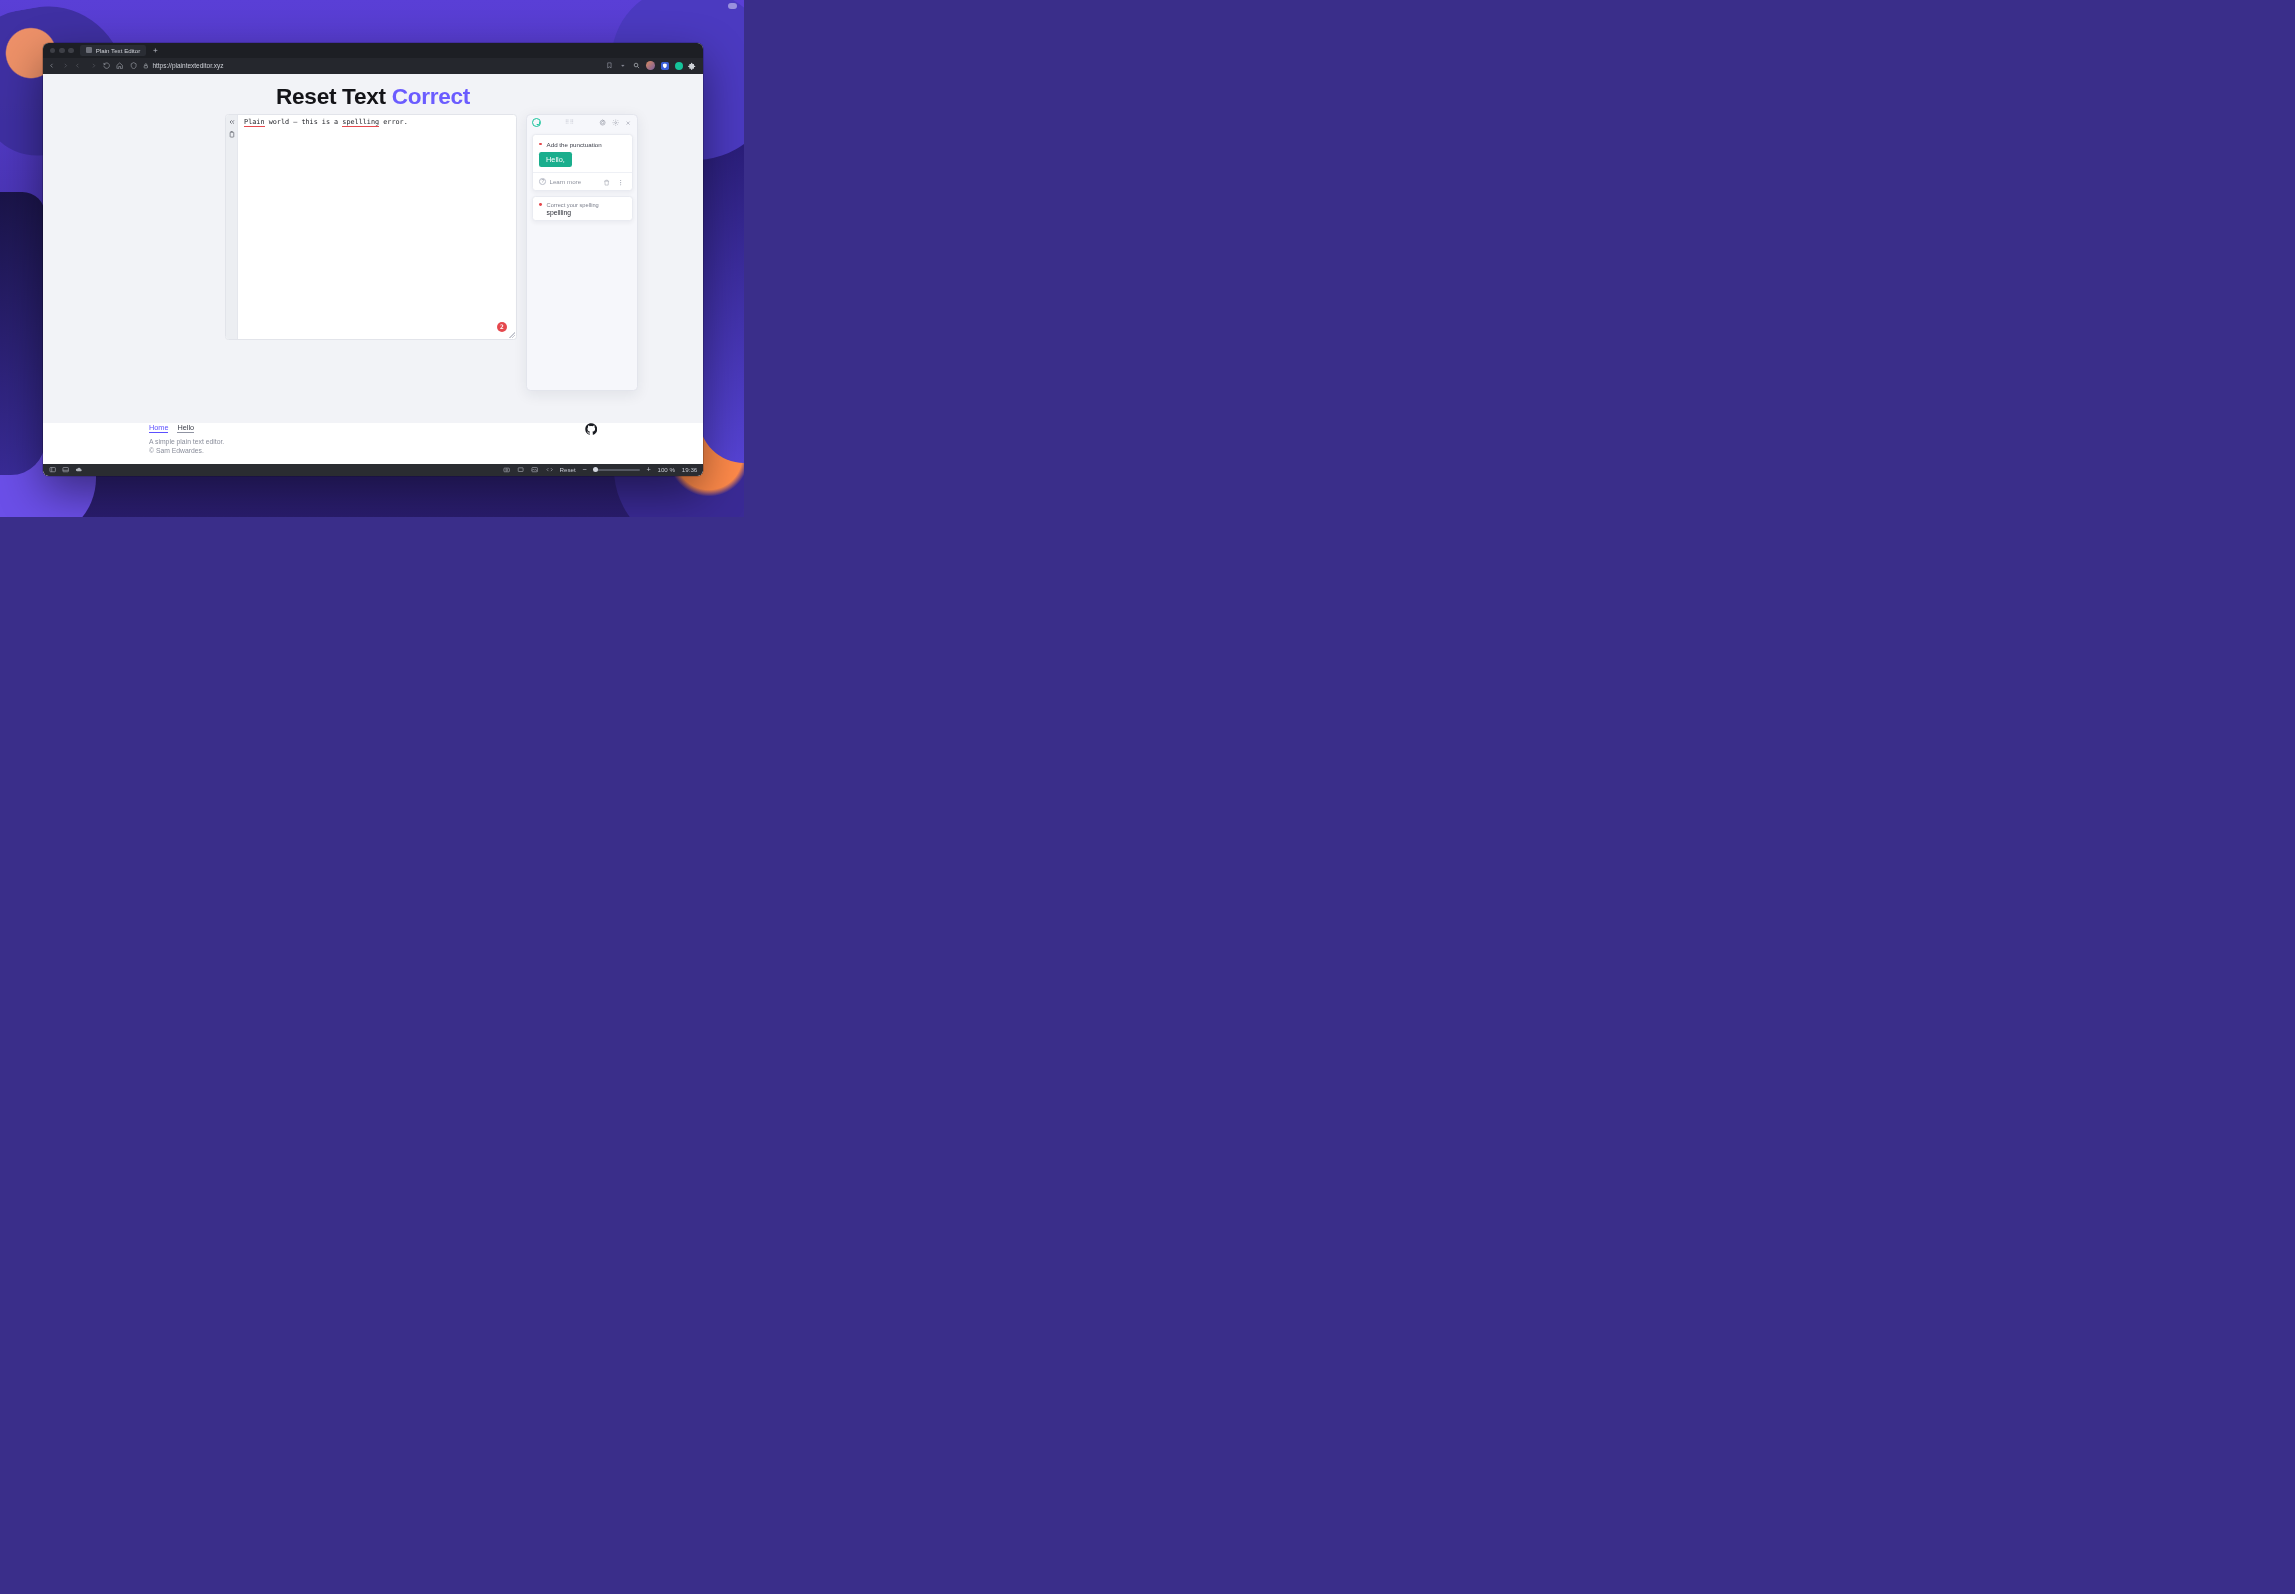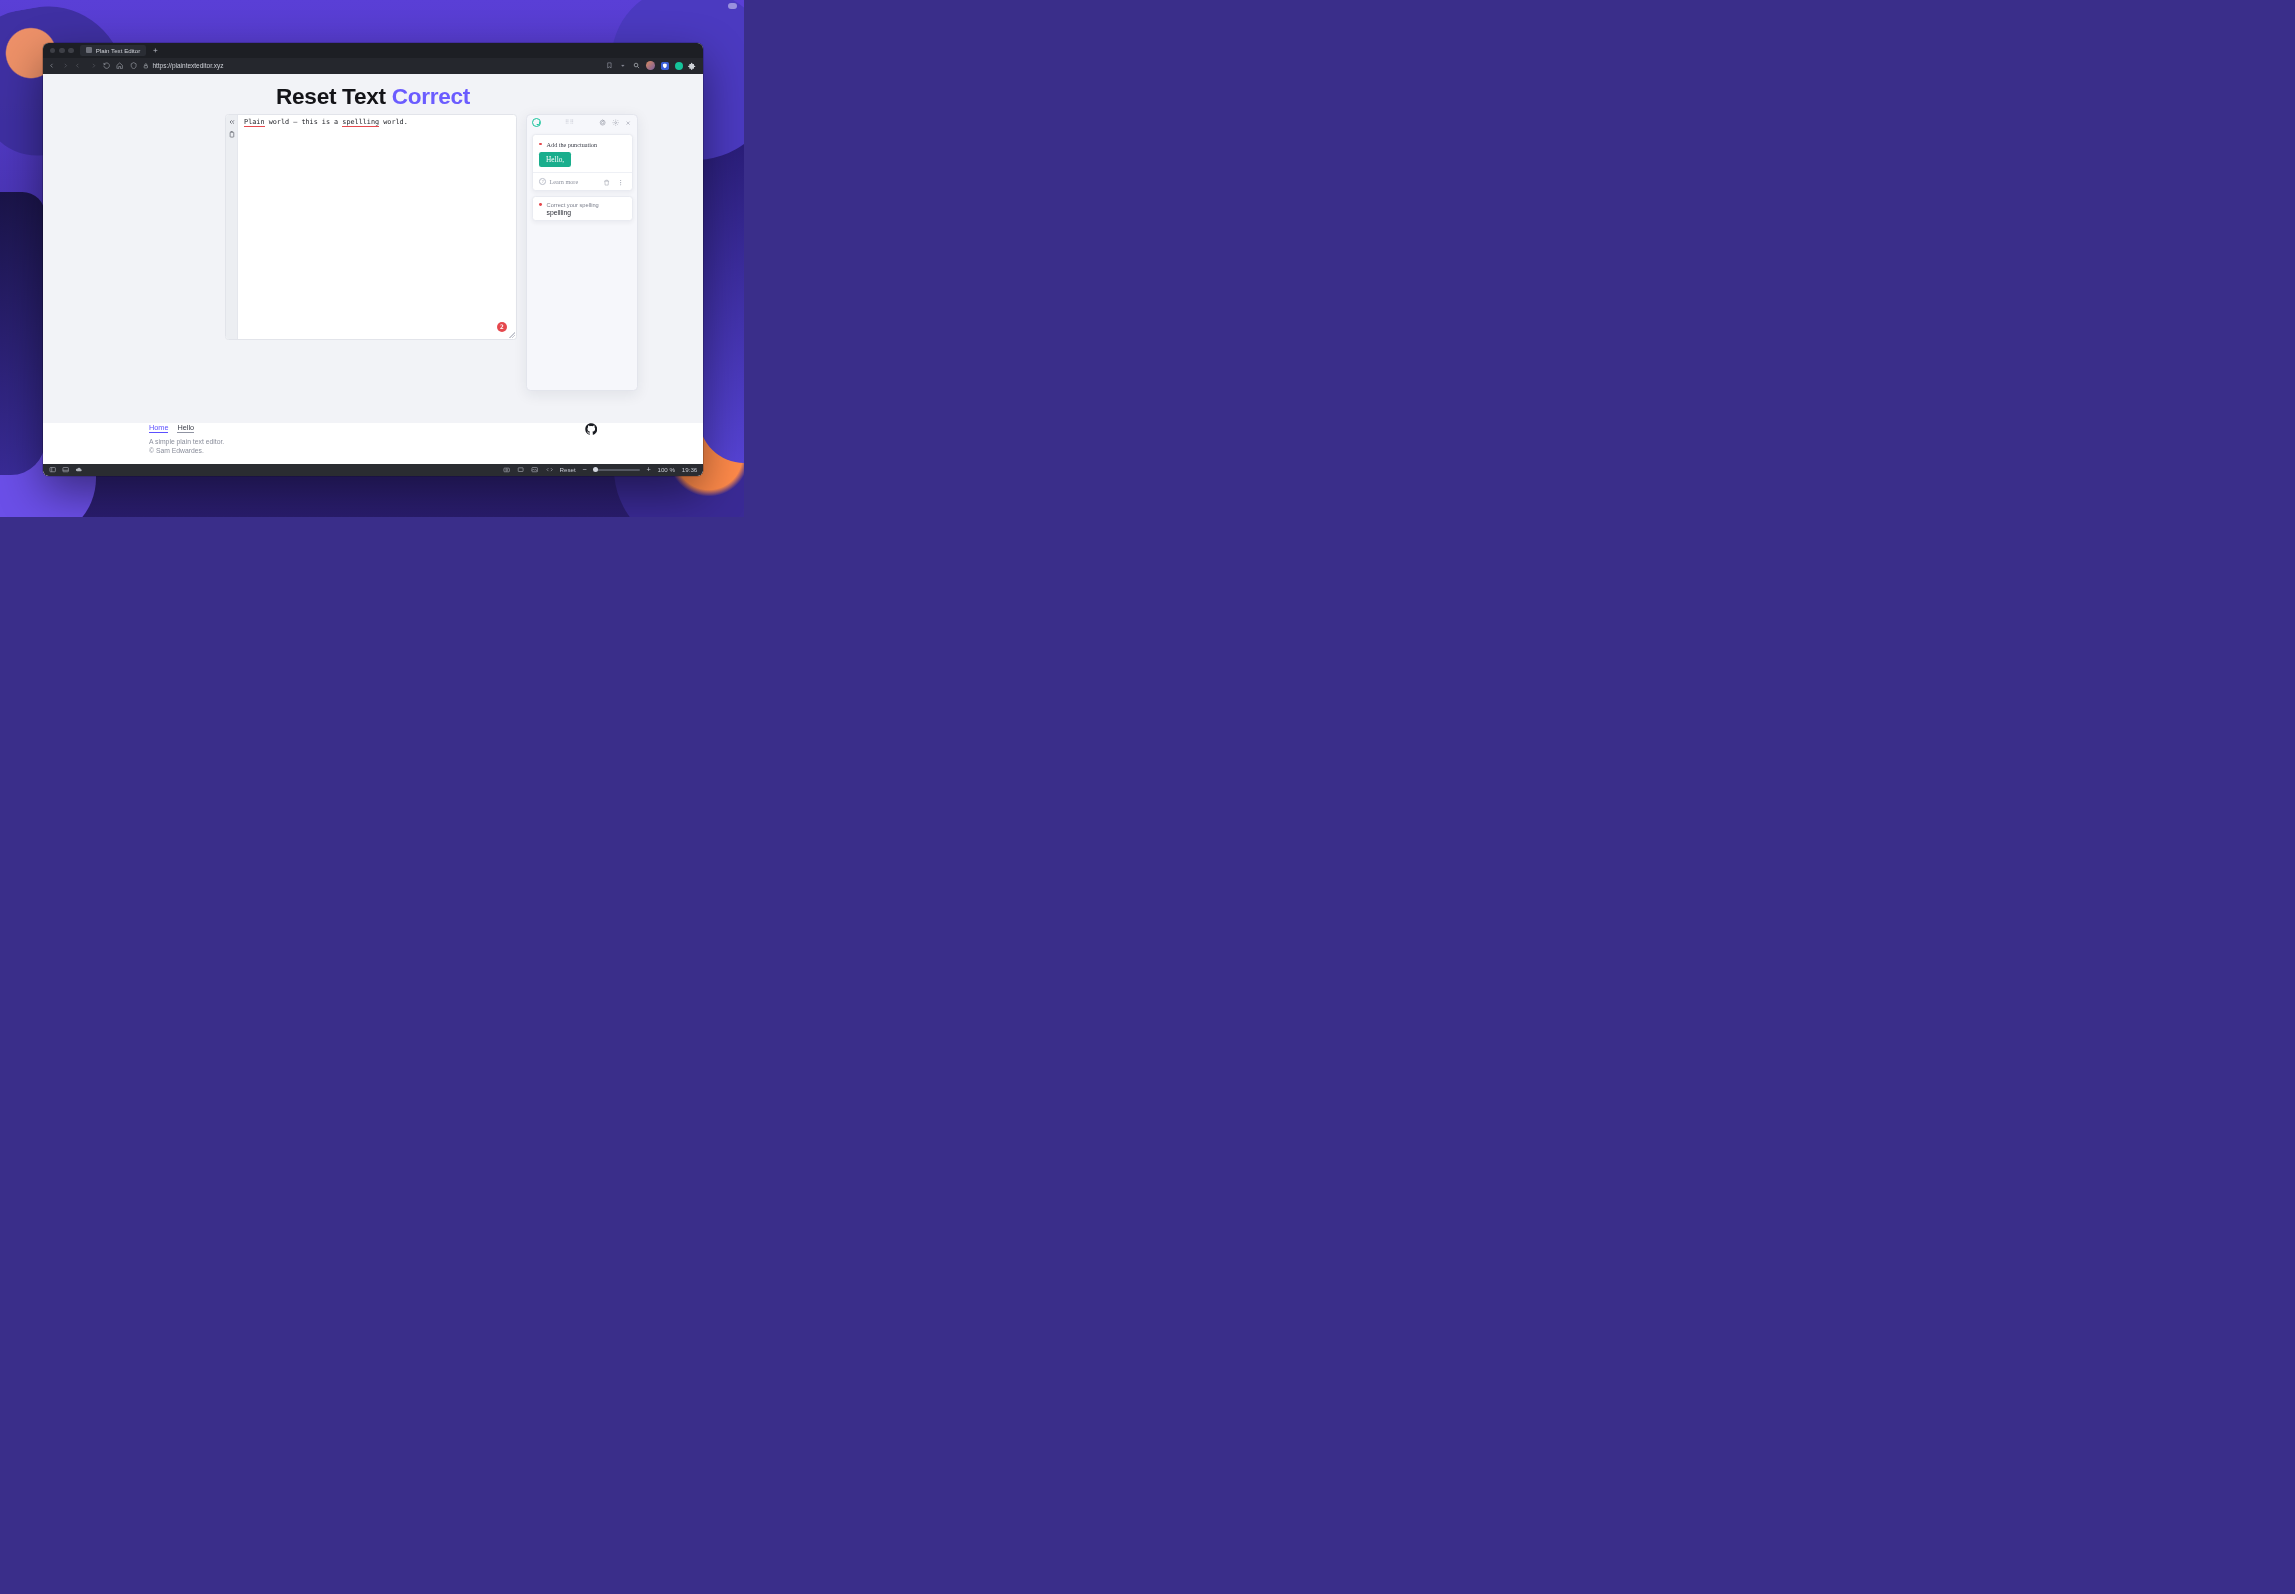--- a/index.html
+++ b/index.html
@@ -56,21 +56,21 @@
 .gram { position:absolute; left:483px; top:40px; width:112px; height:277px; background:#f6f7fb; border:0.6px solid #e3e5ec; border-radius:4.5px; box-shadow: 0 3.4px 13.6px rgba(30,34,50,.08); display:flex; flex-direction:column;}
 .gram-head { height:14.7px; display:flex; align-items:center; justify-content:space-between; padding:0 4.5px;}
 .gram-logo { width:9px; height:9px; border-radius:50%; border:1.4px solid #15c39a; position:relative;}
 .gram-logo::after{content:""; position:absolute; right:-0.6px; bottom:1.1px; width:2.8px; height:2.8px; border-right:1.4px solid #15c39a; border-bottom:1.4px solid #15c39a; border-radius:0 0 1.1px 0; transform:rotate(-10deg); background:#f6f7fb;}
 .gram-drag { color:#c3c6d0; font-size:5.7px; letter-spacing:0.6px;}
 .gram-tools { display:flex; gap:5.7px; align-items:center;}
 .gram-tools .tic { width:7.3px; height:7.3px; color:#8b8f9c; cursor:pointer;}
 
 .gram-body { padding:4.5px; display:flex; flex-direction:column; gap:5.7px;}
 .card { background:#fff; border:0.6px solid #e9ebf1; border-radius:3.4px; box-shadow: 0 1.1px 4.5px rgba(20,24,40,.05);}
-.card.expanded { padding:5.7px 6.8px;font-family:Liberation Serif, serif;}
+.card.expanded { padding:5.7px 6.8px;}
 .card .title-row { display:flex; align-items:center; gap:4.5px; font-size:6.2px; color:#3a3d48;}
 .reddot { width:2.8px; height:2.8px; border-radius:50%; background:#e5484d; flex-shrink:0;}
 .suggest-btn { margin-top:4.5px; display:inline-block; background:#1aae8d; color:#fff; border-radius:2.3px; padding:2.8px 6.8px; font-size:7.3px; font-weight:500; cursor:pointer;}
 .card-actions { display:flex; align-items:center; justify-content:space-between; border-top:0.6px solid #eef0f5; margin:5.7px -6.8px -5.7px; padding:4.5px 6.8px;}
 .learn { display:flex; align-items:center; gap:3.4px; color:#8e929e; font-size:6.2px; cursor:pointer;}
 .learn .qic{width:6.8px;height:6.8px;border:0.6px solid #b8bcc8; border-radius:50%; font-size:4.5px; display:flex; align-items:center; justify-content:center;}
 .ca-right { display:flex; gap:6.8px; align-items:center;}
 .ca-right .aic{ width:7.3px; height:7.3px; color:#9da1ad; cursor:pointer;}
 
 .card.collapsed { padding:4.5px 6.8px; cursor:pointer;}
@@ -216,21 +216,21 @@
             </svg>
         </div>
         <div class="gic">
           <svg viewBox="0 0 24 24" width="7.3" height="7.3" stroke="#4b4e58" fill="none" stroke-width="2">
               <rect x="7" y="4" width="12" height="16" rx="2"></rect>
               <path d="M9 4V3a1 1 0 0 1 1-1h4a1 1 0 0 1 1 1v1"></path>
             </svg>
         </div>
       </div>
       <div class="editor">
-        <span class="underline-red">Plain</span><span> world — this is a </span><span class="underline-blue">spellling</span><span> world.</span>
+        <span class="underline-red">Plain</span><span> world — this is a </span><span class="underline-blue">spellling</span><span> error.</span>
         <div class="err-badge">2</div>
         <div class="resize-handle"></div>
       </div>
     </div>
 
     <div class="gram">
       <div class="gram-head">
         <div class="gram-logo"></div>
         <div class="gram-drag">⠿⠿</div>
         <div class="gram-tools">

